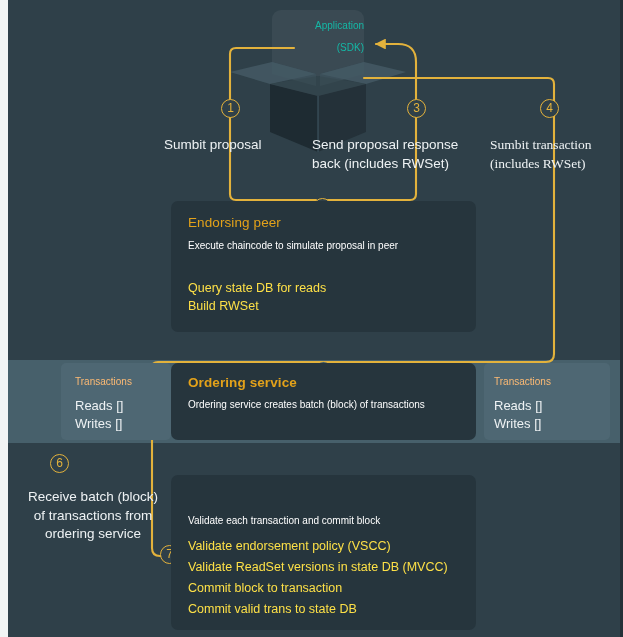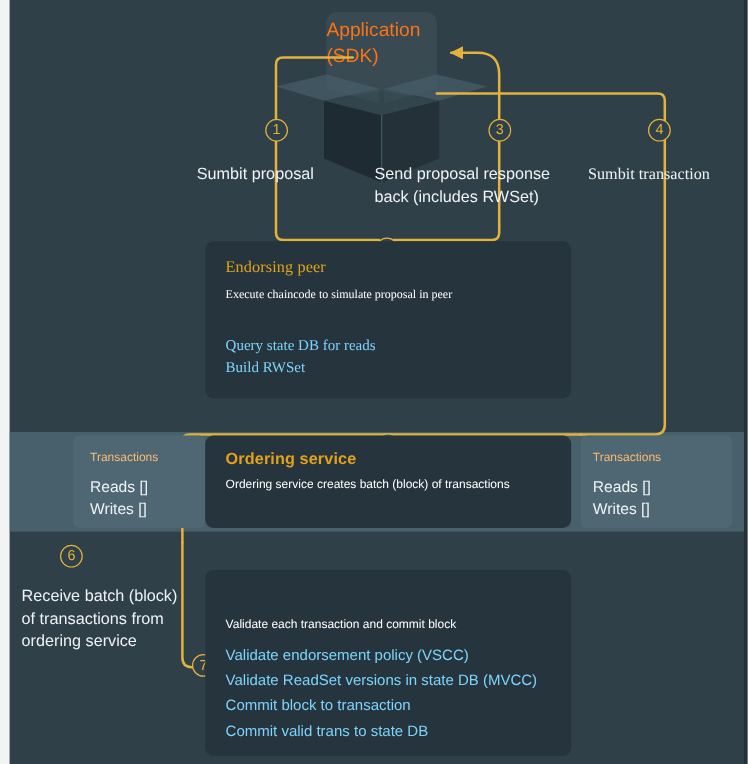--- a/index.html
+++ b/index.html
@@ -65,21 +65,21 @@
   }
   .card-title.bold {
     font-weight: bold;
   }
   .card-head {
     color: #ffffff;
     font-size: 10px;
     line-height: 18px;
   }
   .card-sub {
-    color: #7dd3fc;
+    color: #fde047;
     font-size: 12.5px;
     line-height: 18px;
   }
   .panel-label {
     color: #fdba74;
     font-size: 10px;
     line-height: 17px;
   }
   .panel-line {
     color: #eef2f4;
@@ -89,23 +89,23 @@
 
   
   .appbox {
     position: absolute;
     border-radius: 9px;
     background: rgba(255,255,255,0.055);
   }
   .app-label {
     position: absolute;
     width: 100%;
-    text-align: left;
-    color: #f97316;
-    font-size: 16px;
+    text-align: right;
+    color: #14b8a6;
+    font-size: 10px;
     line-height: 20px;
   }
 
   
   .caption {
     position: absolute;
     color: #eef2f4;
     font-size: 13.5px;
     line-height: 18.5px;
   }
@@ -195,29 +195,30 @@
       <div>Sumbit proposal</div>
     </div>
 
     <div class="caption" style="left:304px; top:136px; width:156px;">
       <div>Send proposal response</div>
       <div>back (includes RWSet)</div>
     </div>
 
     <div class="caption" style="left:482px; top:136px; width:130px;font-family:Liberation Serif, serif;">
       <div>Sumbit transaction</div>
-    </div>
-
-    <div class="caption" style="left:10px; top:488px; width:150px;">
+      <div>(includes RWSet)</div>
+    </div>
+
+    <div class="caption" style="left:10px; top:488px; width:150px;text-align:center;">
       <div>Receive batch (block)</div>
       <div>of transactions from</div>
       <div>ordering service</div>
     </div>
 
-    <div class="card dark" style="left:163px; top:201px; width:305px; height:131px;font-family:Liberation Serif, serif;">
+    <div class="card dark" style="left:163px; top:201px; width:305px; height:131px;">
       <div class="card-title" style="position:absolute; left:17px; top:13px;">Endorsing peer</div>
       <div class="card-head" style="position:absolute; left:17px; top:36px; width:262px;">Execute chaincode to simulate proposal in peer</div>
       <div class="card-sub" style="position:absolute; left:17px; top:78px;">Query state DB for reads</div>
       <div class="card-sub" style="position:absolute; left:17px; top:96px;">Build RWSet</div>
     </div>
 
     <div class="card mid" style="left:53px; top:363px; width:110px; height:77px; border-radius:5px;">
       <div class="panel-label" style="position:absolute; left:14px; top:10px;">Transactions</div>
       <div class="panel-line" style="position:absolute; left:14px; top:34px;">Reads []</div>
       <div class="panel-line" style="position:absolute; left:14px; top:52px;">Writes []</div>

